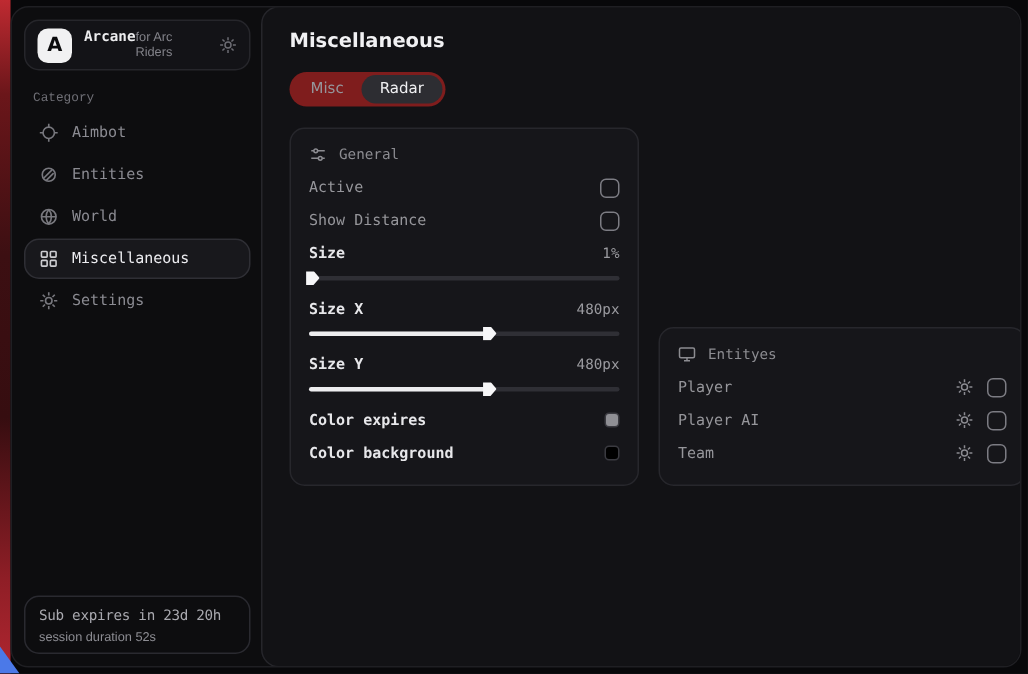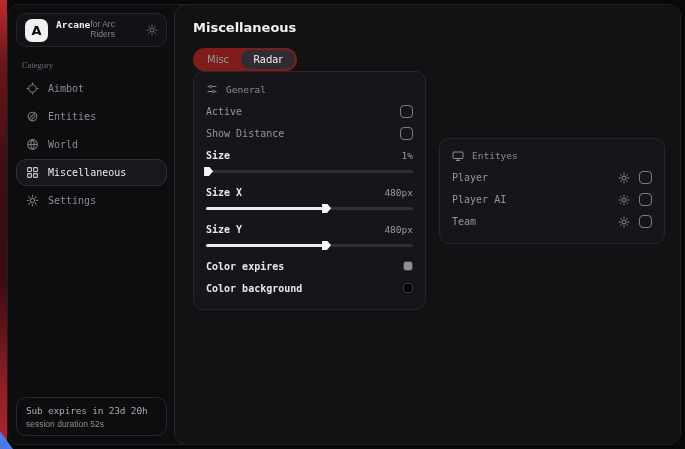--- a/index.html
+++ b/index.html
@@ -35,21 +35,21 @@
     width:23px; height:23px; border-radius:7px; background:#f1f1f2; color:#0b0b0d;
     display:flex; align-items:center; justify-content:center;
     font-family:"DejaVu Sans",sans-serif; font-weight:bold; font-size:13px; flex:none;
   }
   .brand-text { display:flex; flex-direction:row; line-height:1.15; }
   .brand-name { font-size:9.5px; font-weight:bold; color:#ececee; }
   .brand-sub  { font-size:8.5px; color:#83838a; font-family:"Liberation Sans",sans-serif; }
   .brand-gear { margin-left:auto; color:#6d6d74; display:flex; }
   .category-label {
     margin:13px 6px 5px; font-size:8.5px; color:#6f6f76;
-    font-family:Liberation Serif, serif;
+    font-family:Liberation Mono, monospace;
   }
   .nav-item {
     height:27px; display:flex; align-items:center; gap:9px; padding:0 9px;
     border:1px solid transparent; border-radius:10px;
     color:#8b8b92; font-size:10px; margin-bottom:1px; cursor:default;
   }
   .nav-item.active { background:#18181c; border-color:#2f2f35; color:#ececf0; }
   .nav-item .nicon { display:flex; color:inherit; opacity:.85; }
   .sub-card {
     margin-top:auto; border:1px solid #2a2a30; border-radius:10px;
@@ -62,24 +62,24 @@
   .main {
     flex:1; background:#121215; border:1px solid #26262b; border-radius:12px;
     margin:-1px; padding:15px 18px; position:relative;
   }
   .page-title { font-size:13px; font-weight:bold; color:#f1f1f3;
                 font-family:"DejaVu Sans",sans-serif; }
   .tabs { margin-top:13px; display:inline-flex; background:#7f1d1d; border-radius:15px; padding:2px; }
   .tab { padding:4px 12px; border-radius:13px; font-size:10px; color:#95959b;
          font-family:"DejaVu Sans",sans-serif; cursor:default; }
   .tab.active { background:#2d2d32; color:#f0f0f2; font-weight:normal; }
-  .panels { display:flex; gap:13px; align-items:center; }
+  .panels { margin-top:14px; display:flex; gap:13px; align-items:flex-end; }
   .panel { background:#16161a; border:1px solid #27272c; border-radius:10px; padding:9px 12px 10px; }
   .panel.general { width:233px; }
-  .panel.entities { width:226px; }
+  .panel.entities { width:245px; }
   .panel-header { display:flex; align-items:center; gap:8px; color:#8c8c91;
                   font-size:9.5px; padding:2px 0 5px; }
   .panel-header .picon { display:flex; color:#8c8c91; }
   .row { height:22px; display:flex; align-items:center; justify-content:space-between; }
   .row .lbl-dim    { font-size:10px; color:#96969b; }
   .row .lbl-bright { font-size:10px; color:#e7e7ea; font-weight:bold; }
   .row .val { font-size:9.5px; color:#9a9a9f; }
   .checkbox {
     width:13px; height:13px; border:1.5px solid #7c7c83; border-radius:4px;
     background:transparent; cursor:pointer; flex:none;

